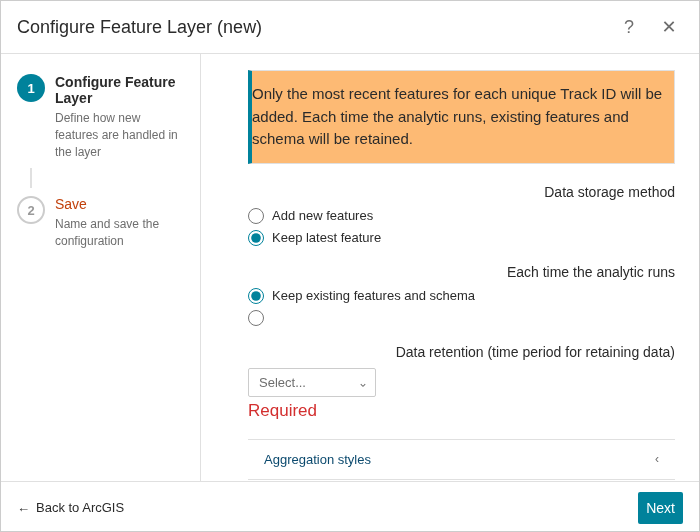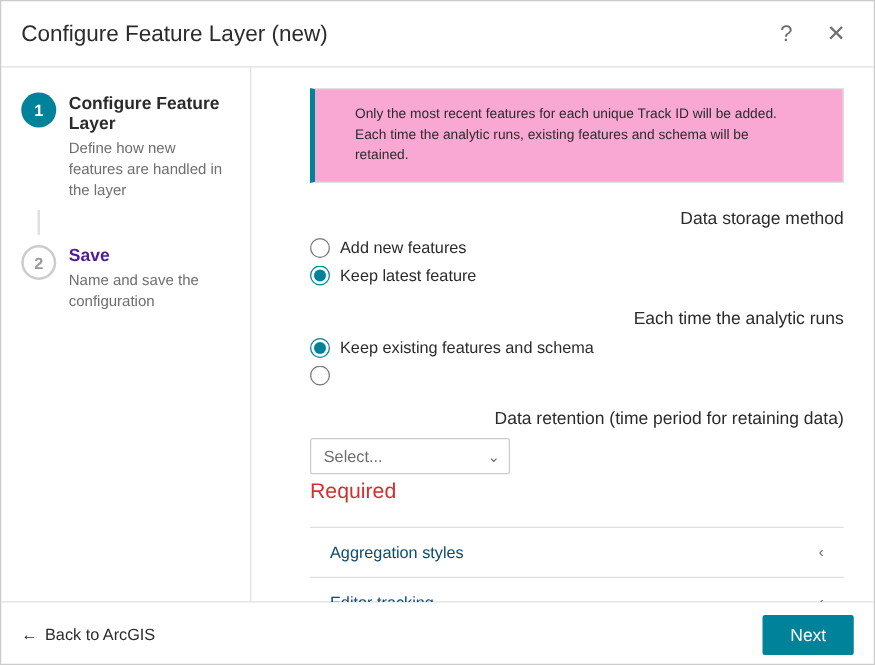--- a/index.html
+++ b/index.html
@@ -84,22 +84,22 @@
     .step-text {
       flex: 1;
     }
     .step-title {
       font-size: 14px;
       font-weight: 600;
       color: #2b2b2b;
       margin-bottom: 4px;
     }
     .step-title.inactive {
-      color: #4c1d95;
-      font-weight: 700;
+      color: #c2410c;
+      font-weight: 400;
     }
     .step-desc {
       font-size: 12px;
       color: #6e6e6e;
       line-height: 1.4;
     }
     .step-connector {
       width: 2px;
       height: 20px;
       background: #e0e0e0;
@@ -111,24 +111,24 @@
     
     .content {
       flex: 1;
       padding: 16px 24px;
       overflow-y: auto;
     }
 
     
     .info-box {
       border-left: 4px solid #00829b;
-      padding: 12px 32px;
-      background: #f9a8d4;
+      padding: 12px 0;
+      background: #fdba74;
       margin-bottom: 20px;
-      font-size: 11px;
+      font-size: 15px;
       color: #2b2b2b;
       line-height: 1.5;
       border-top: 1px solid #e0e0e0;
       border-right: 1px solid #e0e0e0;
       border-bottom: 1px solid #e0e0e0;
     }
 
     
     .section {
       margin-bottom: 18px;
@@ -164,21 +164,21 @@
     }
     select {
       appearance: none;
       -webkit-appearance: none;
       border: 1px solid #ccc;
       border-radius: 2px;
       padding: 6px 32px 6px 10px;
       font-size: 13px;
       color: #6e6e6e;
       background: #fff;
-      width: 160px;
+      width: 128px;
       cursor: pointer;
     }
     .select-arrow {
       position: absolute;
       right: 8px;
       top: 50%;
       transform: translateY(-50%);
       pointer-events: none;
       color: #6e6e6e;
       font-size: 12px;
@@ -222,21 +222,21 @@
       gap: 6px;
       color: #2b2b2b;
       font-size: 13px;
       cursor: pointer;
       text-decoration: none;
     }
     .next-btn {
       background: #00829b;
       color: #fff;
       border: none;
-      padding: 8px 22px;
+      padding: 8px 8px;
       font-size: 14px;
       border-radius: 2px;
       cursor: pointer;
       font-family: inherit;
     }
     .next-btn:disabled {
       background: #b0b0b0;
       cursor: default;
     }
   </style>

